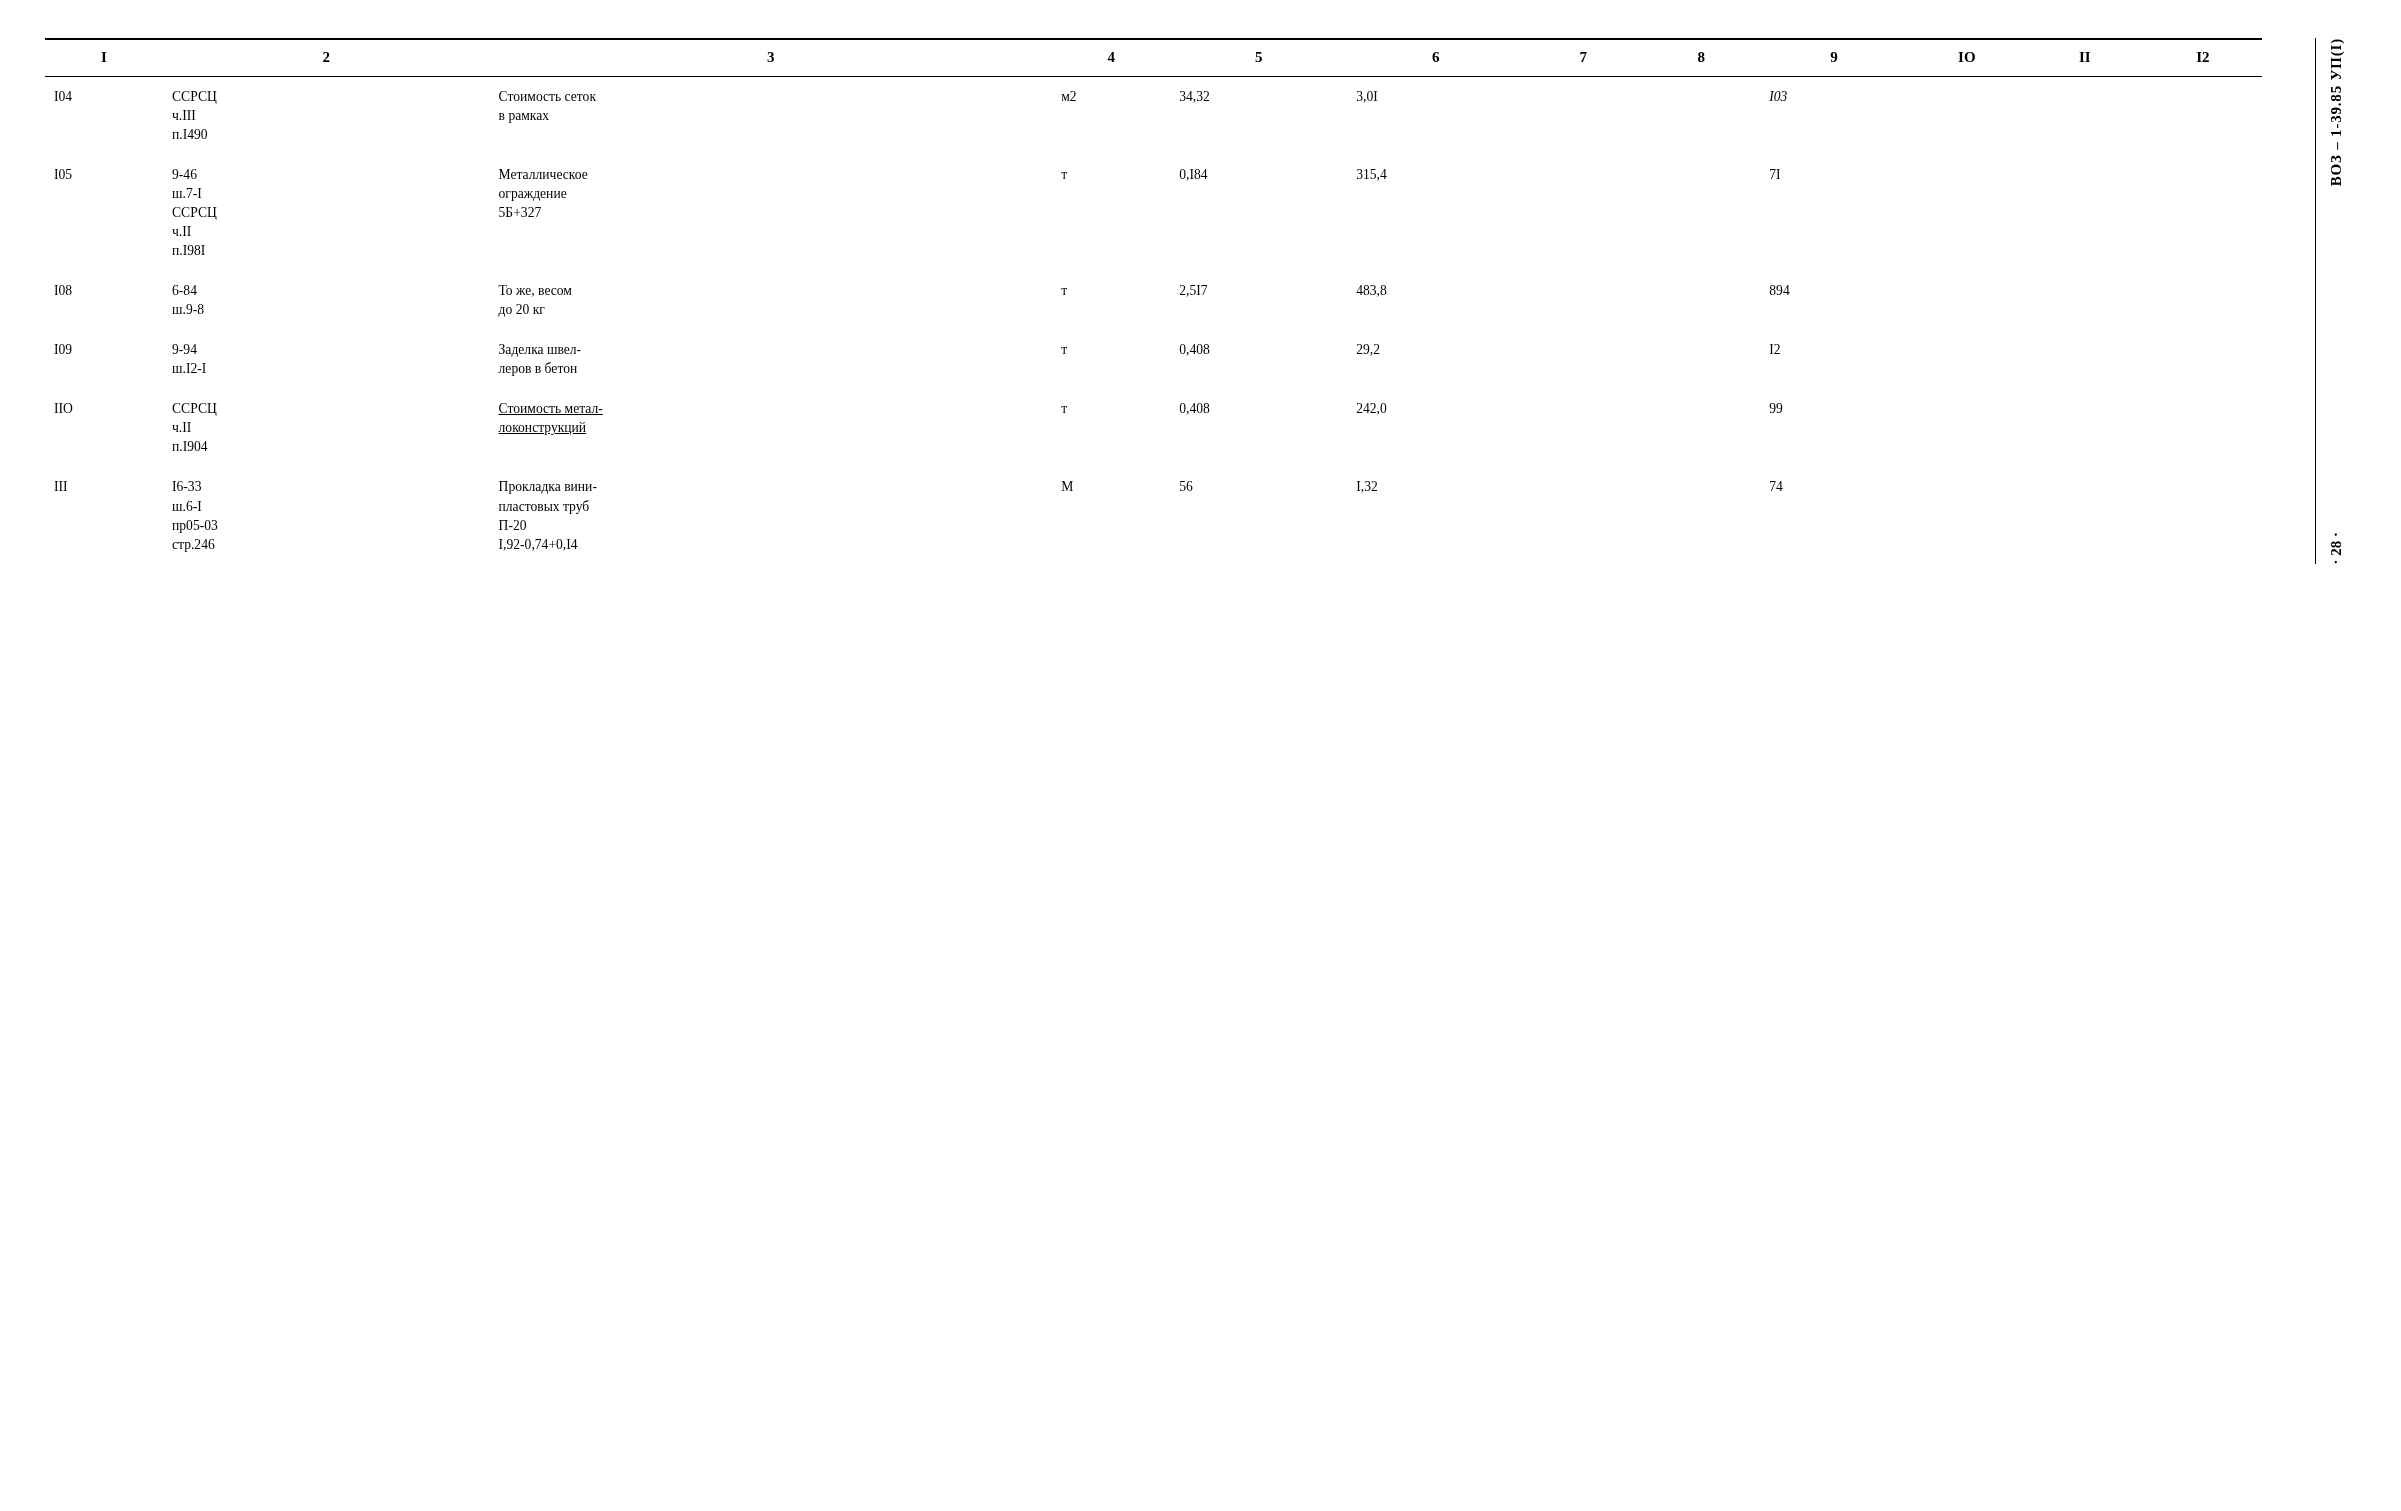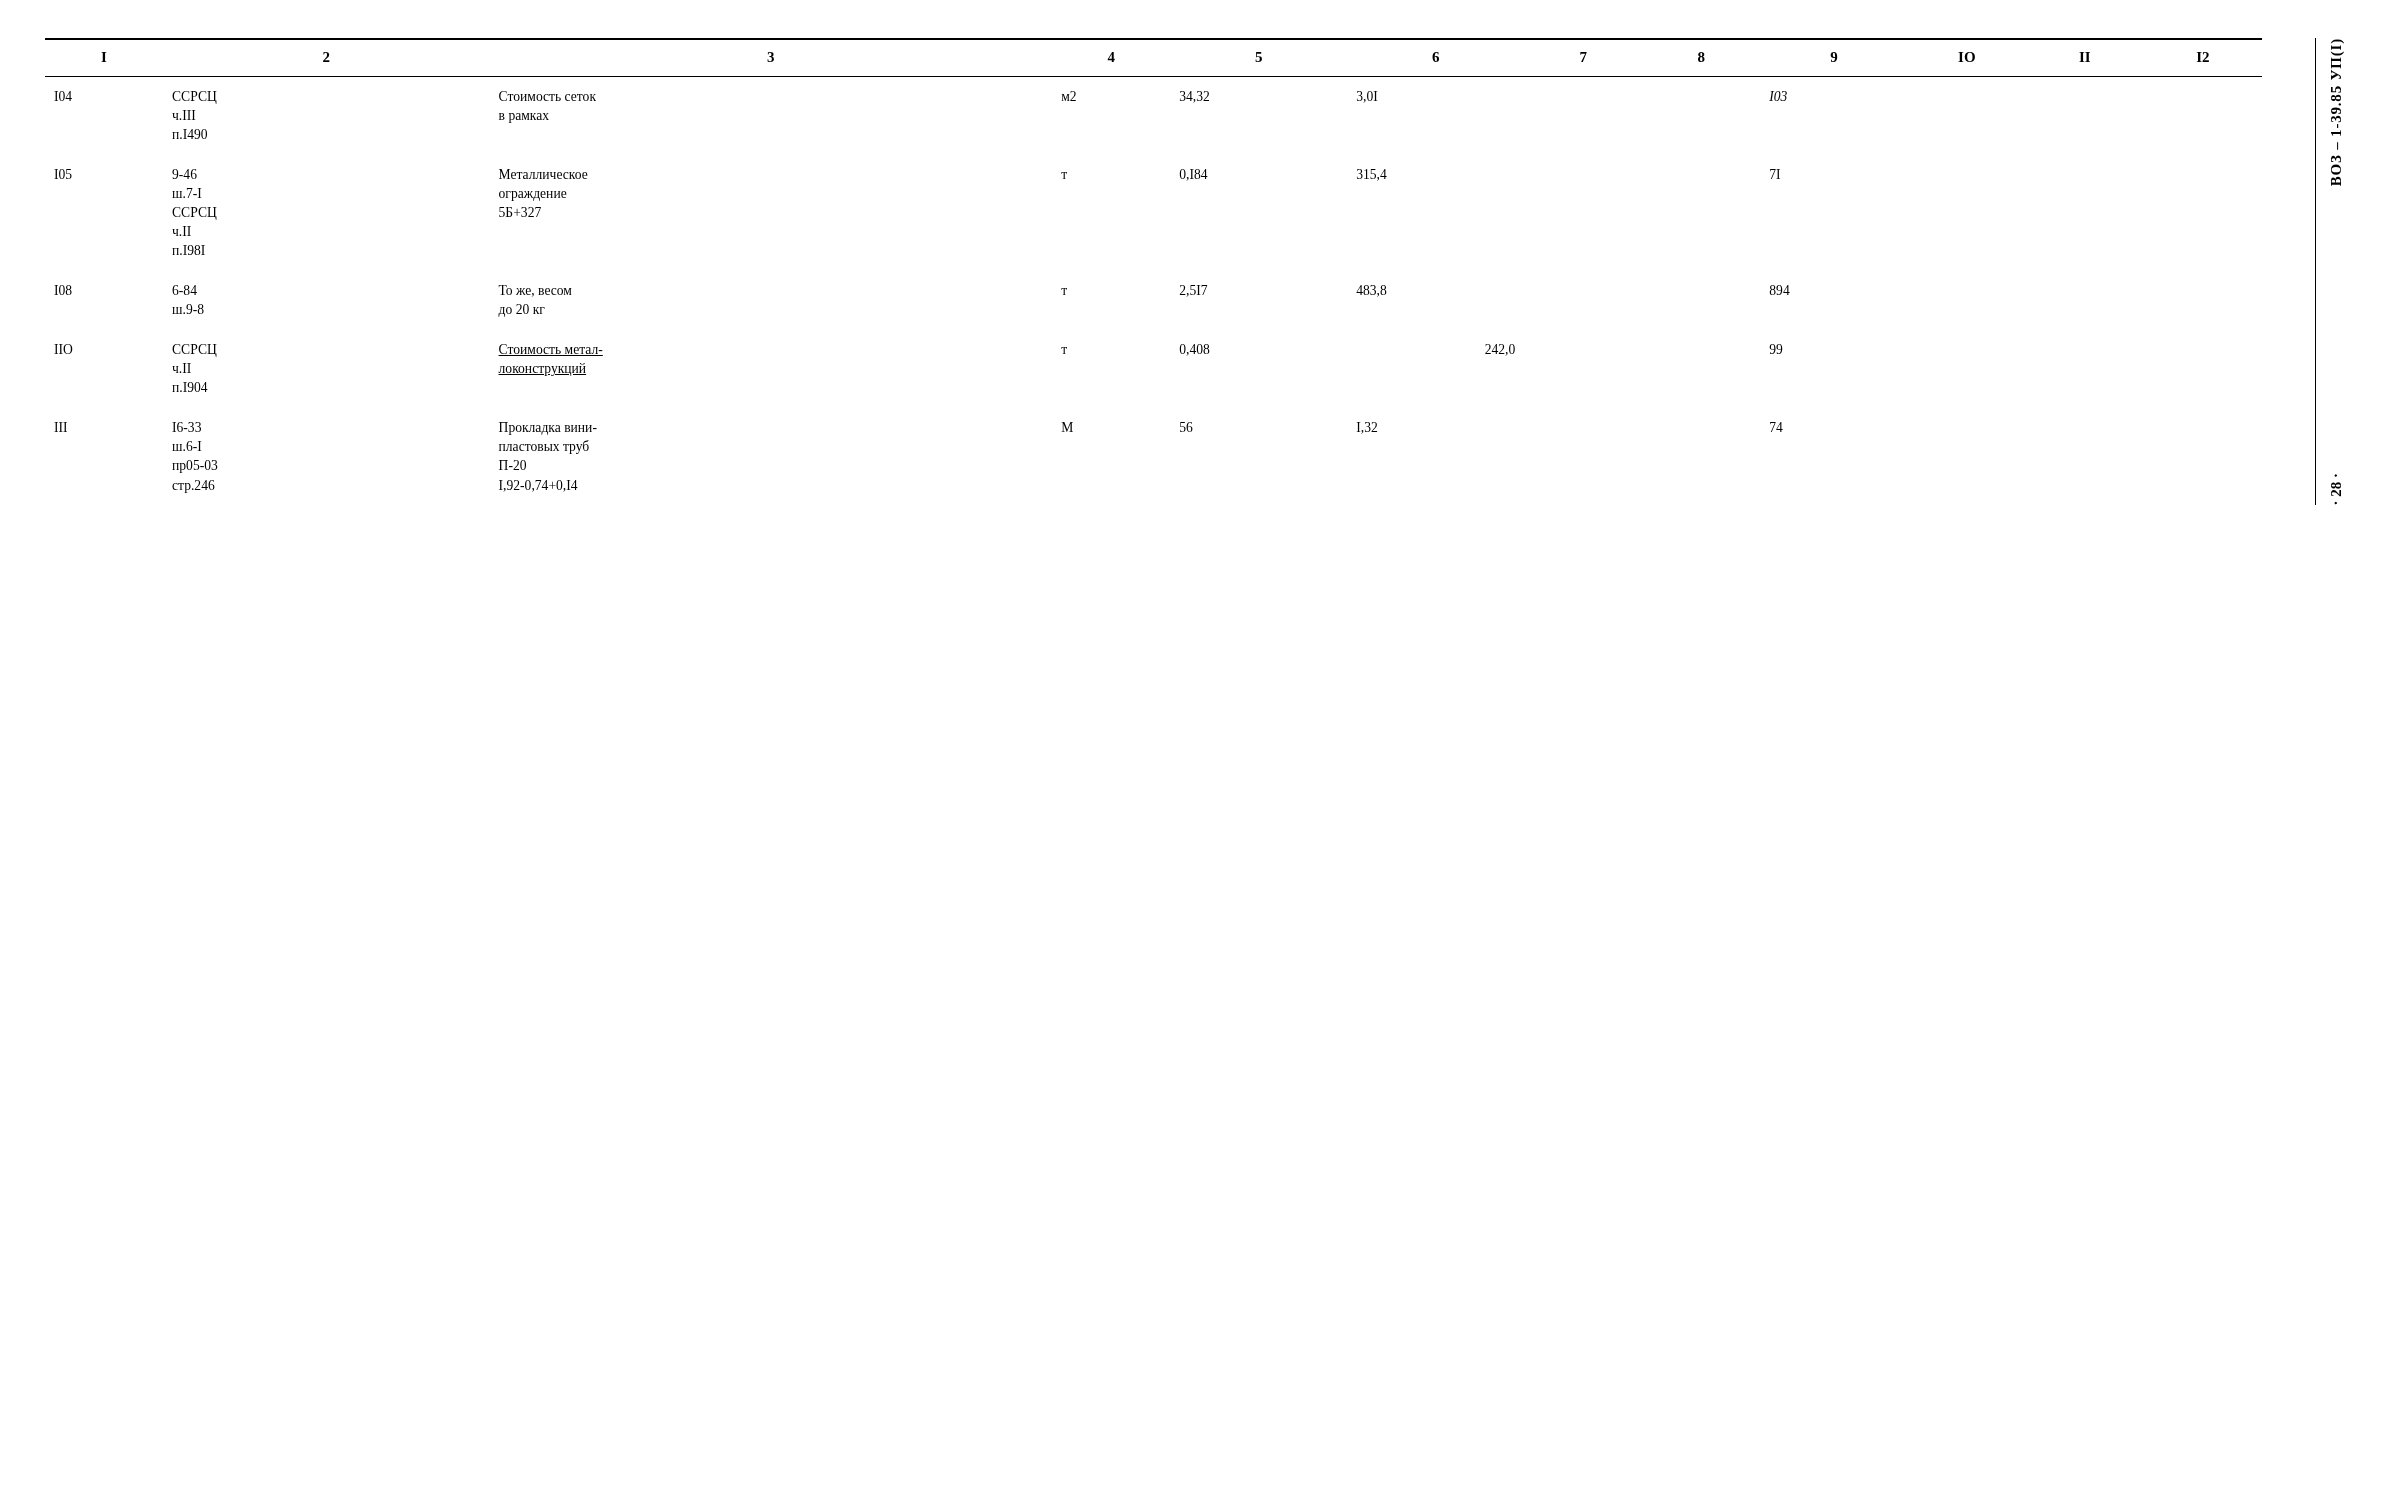--- a/index.html
+++ b/index.html
@@ -179,29 +179,45 @@
             <td style="white-space: pre-line;">2,5I7</td>
             <td style="white-space: pre-line;">483,8</td>
             <td style="white-space: pre-line;"></td>
             <td style="white-space: pre-line;"></td>
             <td style="white-space: pre-line;">894</td>
             <td style="white-space: pre-line;"></td>
             <td style="white-space: pre-line;"></td>
             <td style="white-space: pre-line;"></td>
           </tr>
           <tr class="data-row">
+            <td style="white-space: pre-line;">I09</td>
+            <td style="white-space: pre-line;">9-94
+ш.I2-I</td>
+            <td style="white-space: pre-line;">Заделка швел-
+леров в бетон</td>
+            <td style="white-space: pre-line;">т</td>
+            <td style="white-space: pre-line;">0,408</td>
+            <td style="white-space: pre-line;">29,2</td>
+            <td style="white-space: pre-line;"></td>
+            <td style="white-space: pre-line;"></td>
+            <td style="white-space: pre-line;">I2</td>
+            <td style="white-space: pre-line;"></td>
+            <td style="white-space: pre-line;"></td>
+            <td style="white-space: pre-line;"></td>
+          </tr>
+          <tr class="data-row">
             <td style="white-space: pre-line;">IIO</td>
             <td style="white-space: pre-line;">ССРСЦ
 ч.II
 п.I904</td>
             <td style="white-space: pre-line; text-decoration: underline;">Стоимость метал-
 локонструкций</td>
             <td style="white-space: pre-line;">т</td>
             <td style="white-space: pre-line;">0,408</td>
-            <td style="white-space: pre-line; text-align: right;">242,0</td>
+            <td style="white-space: pre-line;">242,0</td>
             <td style="white-space: pre-line;"></td>
             <td style="white-space: pre-line;"></td>
             <td style="white-space: pre-line;">99</td>
             <td style="white-space: pre-line;"></td>
             <td style="white-space: pre-line;"></td>
             <td style="white-space: pre-line;"></td>
           </tr>
           <tr class="data-row">
             <td style="white-space: pre-line;">III</td>
             <td style="white-space: pre-line;">I6-33

